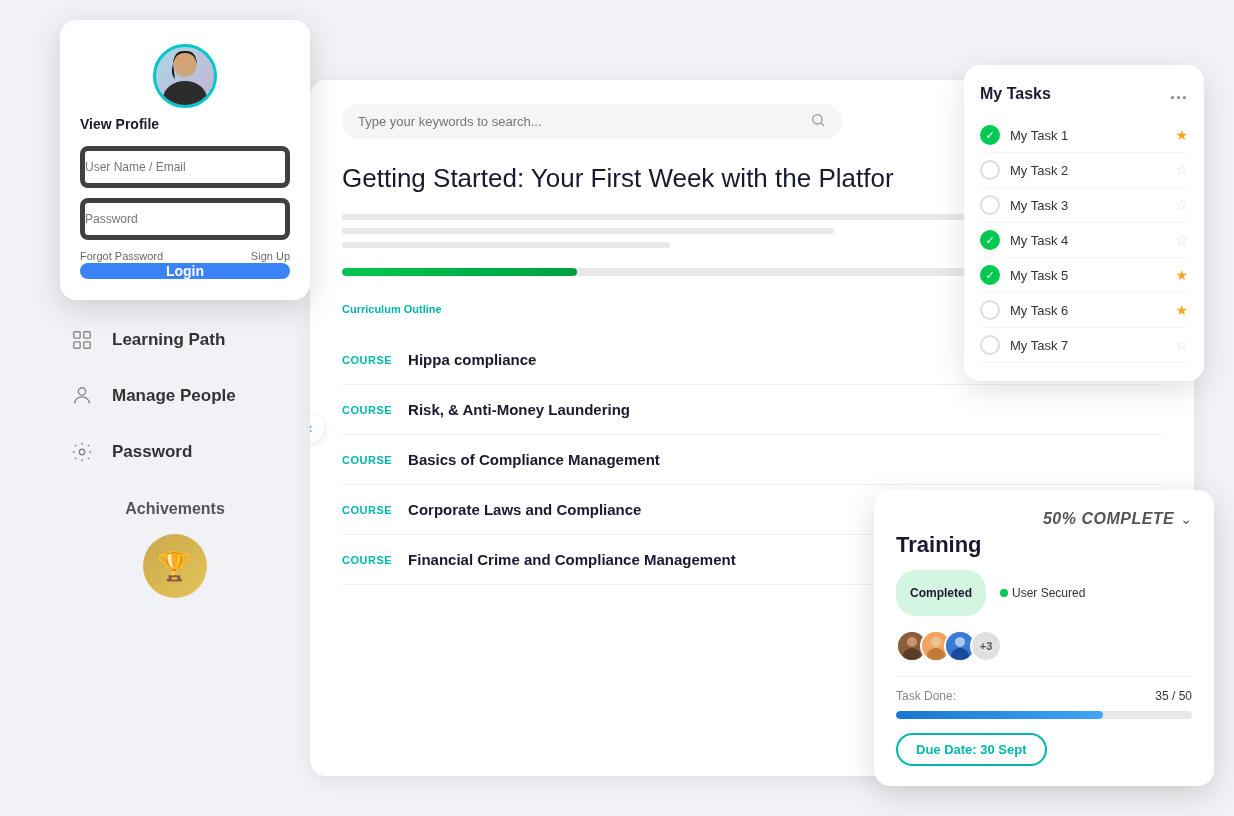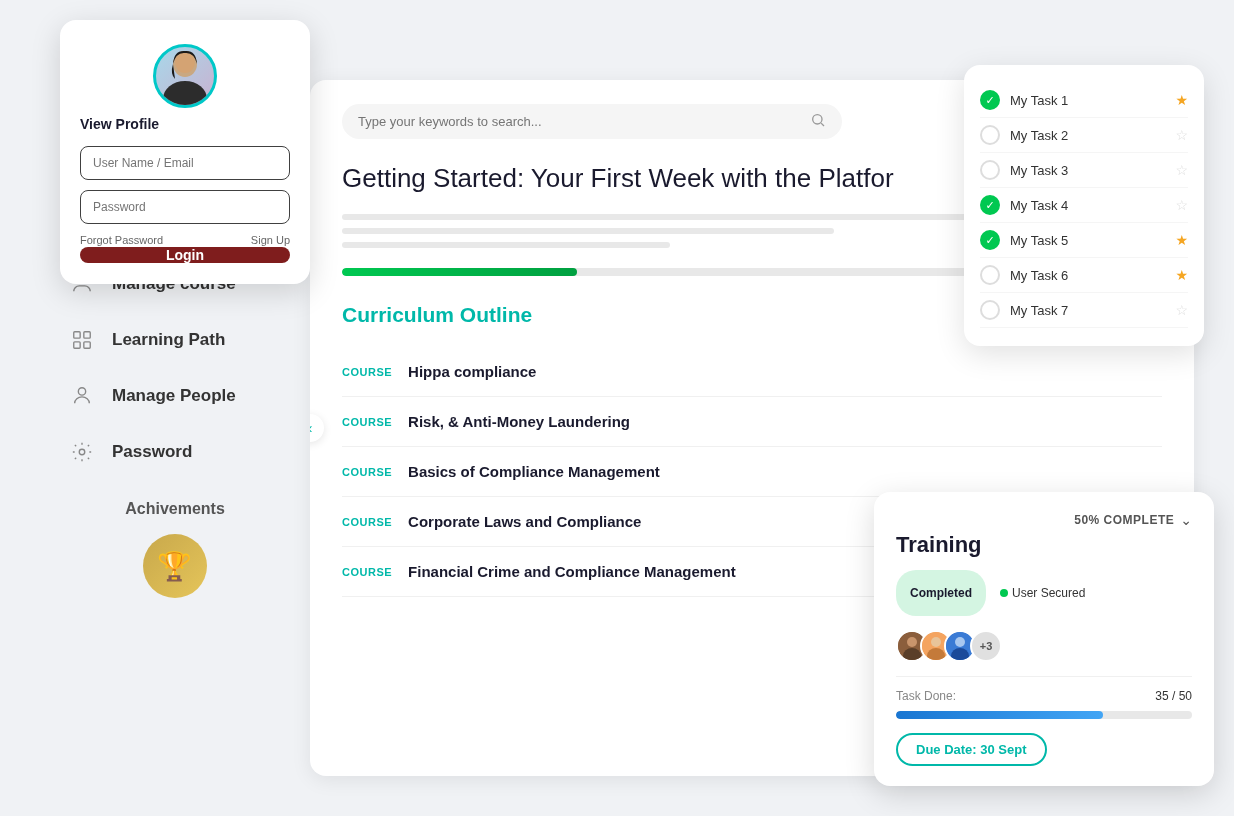--- a/index.html
+++ b/index.html
@@ -92,21 +92,21 @@
       width: 30%;
     }
     .progress-pct {
       font-size: 13px;
       color: #666;
       font-weight: 600;
     }
 
     
     .curriculum-title {
-      font-size: 21px;
+      font-size: 11px;
       font-weight: 700;
       color: #00b8a9;
       margin-bottom: 20px;
     }
 
     .course-row {
       display: flex;
       align-items: center;
       padding: 16px 0;
       border-bottom: 1px solid #f0f0f0;
@@ -206,41 +206,41 @@
     }
     .view-profile-text {
       text-align: left;
       font-size: 14px;
       font-weight: 700;
       color: #1a1a2e;
       margin-bottom: 14px;
     }
     .login-input {
       width: 100%;
-      border: 1px solid #404040;
+      border: 5px solid #404040;
       border-radius: 8px;
-      padding: 9px 12px;
+      padding: 9px 0;
       font-size: 12px;
       color: #999;
       margin-bottom: 10px;
       outline: none;
     }
     .login-links {
       display: flex;
       justify-content: space-between;
       margin-bottom: 0;
     }
     .login-link {
       font-size: 11px;
       color: #666;
       cursor: pointer;
     }
     .login-btn {
       width: 100%;
-      background: #7f1d1d;
+      background: #3b82f6;
       color: #fff;
       border: none;
       border-radius: 8px;
       font-size: 14px;
       font-weight: 600;
       cursor: pointer;
     }
 
     
     .tasks-card {
@@ -318,24 +318,25 @@
       padding: 20px 22px;
       z-index: 10;
     }
     .training-header-row {
       display: flex;
       justify-content: flex-end;
       align-items: center;
       margin-bottom: 4px;
     }
     .complete-badge {
-      font-size: 12px;
+      font-size: 16px;
       font-weight: 700;
       color: #555;
       letter-spacing: 0.5px;
+      font-style: italic;
     }
     .chevron-down {
       font-size: 14px;
       color: #555;
       margin-left: 6px;
     }
     .training-title {
       font-size: 22px;
       font-weight: 800;
       color: #1a1a2e;
@@ -588,20 +589,24 @@
       <span class="course-name">Corporate Laws and Compliance</span>
     </div>
     <div class="course-row">
       <span class="course-tag">COURSE</span>
       <span class="course-name">Financial Crime and Compliance Management</span>
     </div>
   </div>
 </div>
 
 <div class="tasks-card">
+  <div class="tasks-header">
+    <span class="tasks-title">My Tasks</span>
+    <span class="tasks-more">...</span>
+  </div>
 
   <div class="task-item">
     <div class="task-check done">✓</div>
     <span class="task-label">My Task  1</span>
     <span class="task-star filled">★</span>
   </div>
 
   <div class="task-item">
     <div class="task-check"></div>
     <span class="task-label">My Task  2</span>

